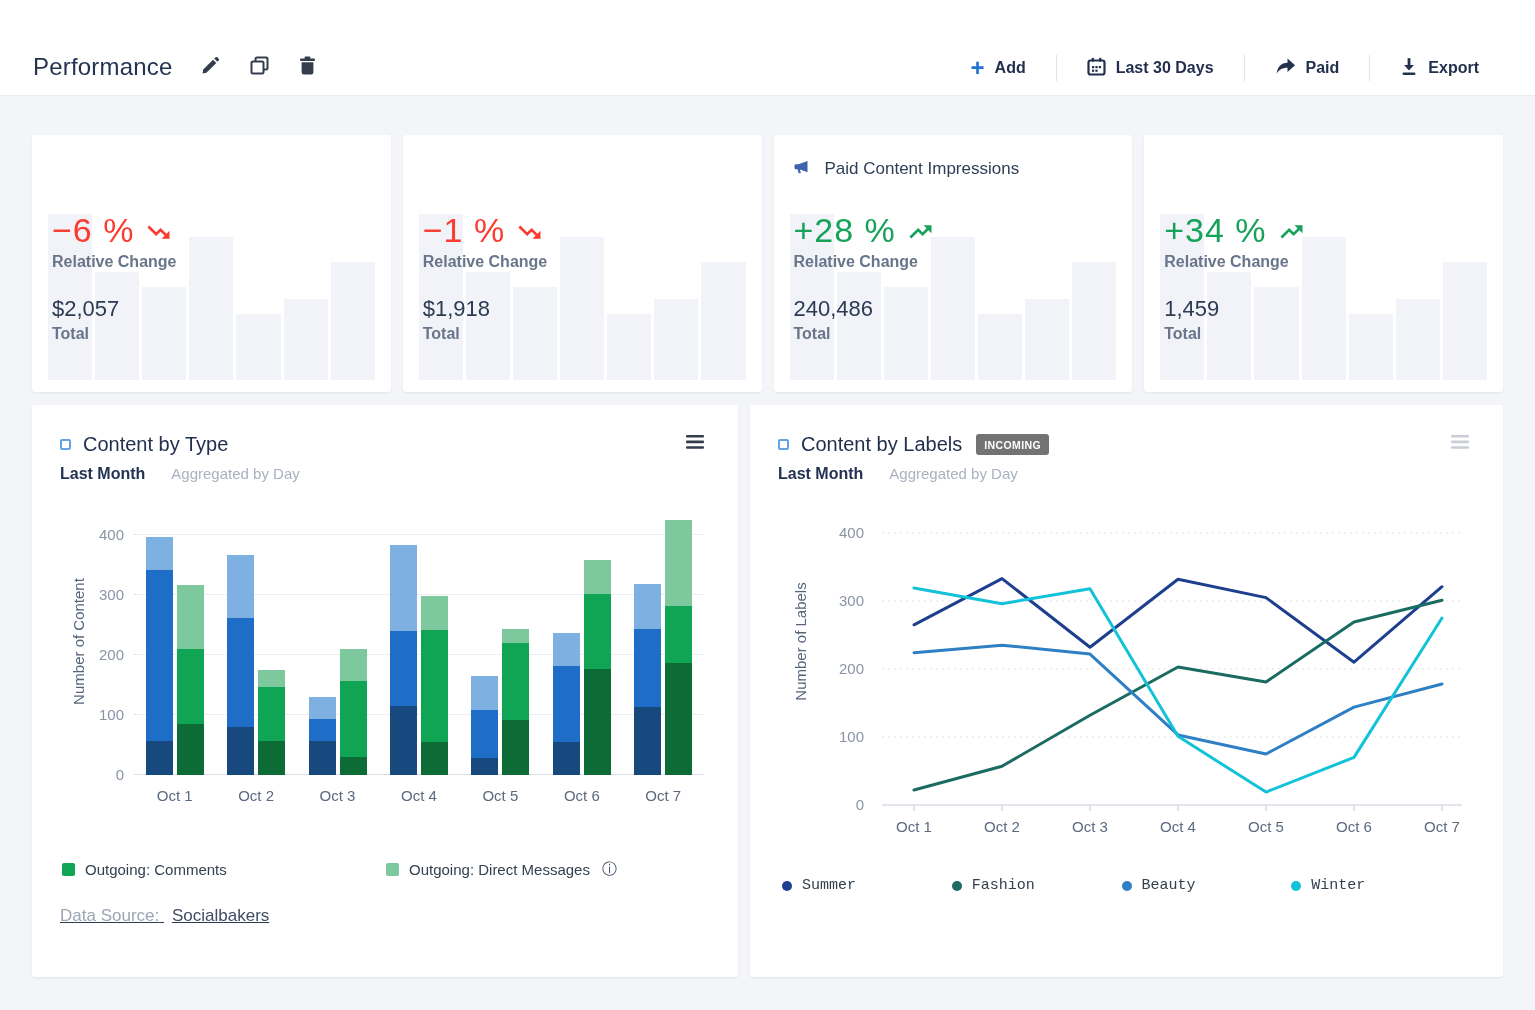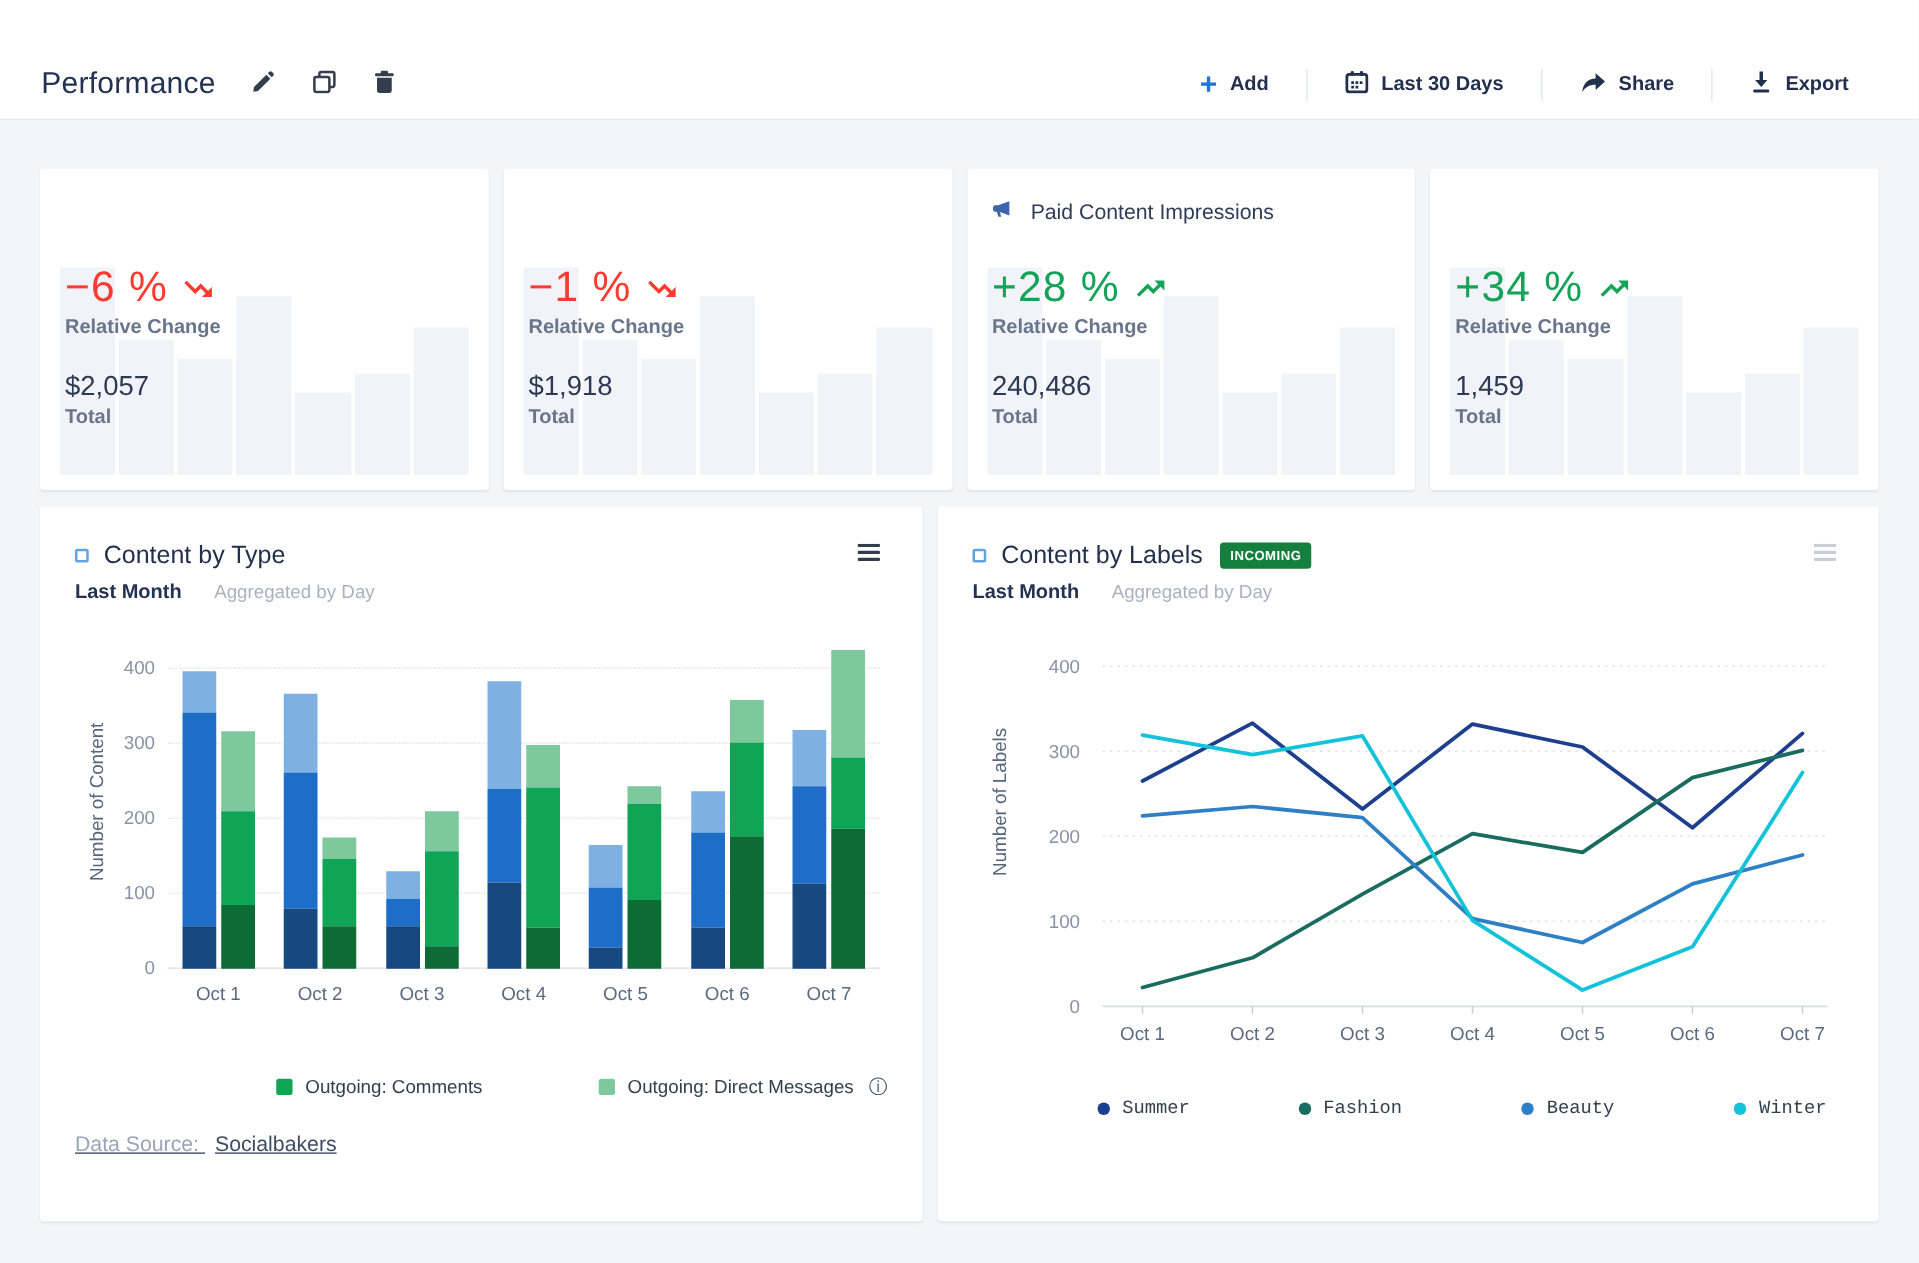--- a/index.html
+++ b/index.html
@@ -35,21 +35,21 @@
   .kpi-sub { font-size:16px; font-weight:700; color:#68758a; margin-top:3px; }
   .kpi-value { font-size:22px; color:#2c3a52; margin-top:25px; }
 
   
   .charts-row { display:flex; gap:12px; margin:13px 32px 0; }
   .chart-card { flex:1; height:572px; background:#fff; border-radius:3px;
                 box-shadow:0 1px 2px rgba(23,43,77,.08); padding:26px 28px; position:relative; }
   .chart-head { display:flex; align-items:center;justify-content:space-between; }
   .checkbox { width:11px; height:11px; border:2px solid #64a3e2; border-radius:2px; margin-right:12px; }
   .chart-title { font-size:20px; font-weight:500; color:#22304e; }
-  .badge { background:#15803d; color:#fff; font-size:10.5px; font-weight:700; letter-spacing:.4px;
+  .badge { background:#737373; color:#fff; font-size:10.5px; font-weight:700; letter-spacing:.4px;
            padding:5px 8px 4px; border-radius:3px; margin-left:14px; }
   .chart-menu { margin-left:auto; background:none; border:none; cursor:pointer; padding:4px; }
   .chart-sub { display:flex; align-items:baseline; gap:26px; margin-top:8px; }
   .period { font-size:16px; font-weight:600; color:#243352; }
   .aggregation { font-size:15px; color:#a9b2c0; }
 
   
   .type-chart-wrap { position:relative; margin-top:30px; padding-left:26px; }
   .y-axis-title { position:absolute; left:-8px; top:128px; transform:rotate(-90deg); transform-origin:center;
                   font-size:15px; color:#55657c; white-space:nowrap; width:160px; text-align:center;
@@ -60,21 +60,21 @@
   .plot-inner { flex:1; position:relative; height:262px; margin-right:6px; }
   .gridline { position:absolute; left:0; right:0; border-top:1px dotted #dcdfe8; }
   .gridline.base { border-top:1px solid #dbe0e8; }
   .bars-row { position:absolute; left:0; right:0; top:0; bottom:0; display:flex; justify-content:space-around; align-items:flex-end; }
   .bar-group { display:flex; gap:4px; align-items:flex-end; }
   .stack { width:27px; display:flex; flex-direction:column-reverse; }
   .xlabels-row { display:flex; justify-content:space-around; margin-left:48px; margin-right:6px; margin-top:12px; }
   .xlabel { font-size:15px; color:#5b6a80; width:60px; text-align:center; }
 
   .type-legend { display:flex; margin-top:56px; padding-left:2px; }
-  .legend-item { display:flex; align-items:center; gap:10px; width:50%; cursor:pointer;justify-content:flex-end; }
+  .legend-item { display:flex; align-items:center; gap:10px; width:50%; cursor:pointer; }
   .legend-sq { width:13px; height:13px; border-radius:2px; }
   .legend-label { font-size:15px; color:#33414f; }
   .info-glyph { font-size:15px; color:#42526e; margin-left:2px; }
   .data-source { margin-top:27px; font-size:17px;text-decoration:underline; }
   .ds-label { color:#9aa5b5; }
   .ds-value { color:#3f4d63; margin-left:8px; }
 
   
   .line-chart-wrap { position:relative; margin-top:22px; padding-left:24px; }
   .line-chart-wrap .y-axis-title { left:-58px; top:128px; }
@@ -136,21 +136,21 @@
       </span>
       <span>Last 30 Days</span>
     </button>
     <div class="hdr-divider"></div>
     <button class="hdr-action">
       <span>
         <svg width="21" height="18" viewBox="0 0 21 18">
             <path d="M12.5 1.5 L20 8.2 L12.5 14.9 V10.7 C7.2 10.7 4 12.8 1.7 16.6 C2.5 9.9 6 6.1 12.5 5.8 Z" fill="#22304e"></path>
           </svg>
       </span>
-      <span>Share</span>
+      <span>Paid</span>
     </button>
     <div class="hdr-divider"></div>
     <button class="hdr-action">
       <span>
         <svg width="18" height="19" viewBox="0 0 18 19">
             <rect x="7.6" y="1.2" width="2.8" height="7.6" fill="#22304e"></rect>
             <polygon points="4.1,8 13.9,8 9,13.6" fill="#22304e"></polygon>
             <rect x="2.6" y="15.6" width="12.8" height="2.4" rx="1" fill="#22304e"></rect>
           </svg>
       </span>

